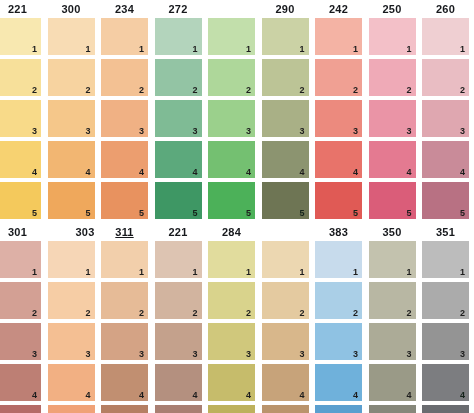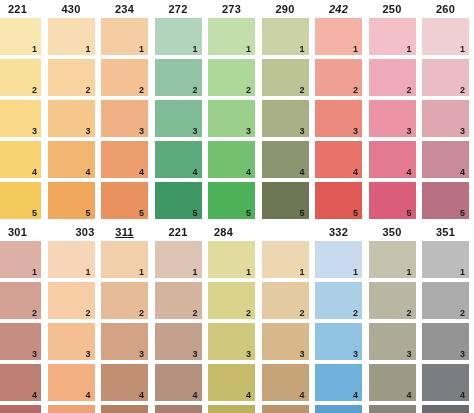--- a/index.html
+++ b/index.html
@@ -70,26 +70,25 @@
     color: #14231a;
   }
 </style>
 </head>
 <body>
 
 <div id="chart">
     <div class="section" style="position: absolute; left: 0px; top: 0px; height: 223px;">
       <div class="header-row">
         <div class="header-cell" style="left: -6px; width: 47px;">221</div>
-        <div class="header-cell" style="left: 47.5px; width: 47px;">430</div>
+        <div class="header-cell" style="left: 47.5px; width: 47px;">300</div>
         <div class="header-cell" style="left: 101px; width: 47px;">234</div>
         <div class="header-cell" style="left: 154.5px; width: 47px;">272</div>
-        <div class="header-cell" style="left: 208px; width: 47px;">273</div>
         <div class="header-cell" style="left: 261.5px; width: 47px;">290</div>
-        <div class="header-cell" style="left: 315px; width: 47px; font-style: italic;">242</div>
+        <div class="header-cell" style="left: 315px; width: 47px;">242</div>
         <div class="header-cell" style="left: 368.5px; width: 47px; text-align: center;">250</div>
         <div class="header-cell" style="left: 422px; width: 47px;">260</div>
       </div>
       <div class="swatch-row" style="position: absolute; left: 0px; top: 18px; width: 474px; height: 41px;">
         <div class="swatch" style="left: -6px; width: 47px; height: 37px; background: rgb(248, 232, 176);">
           <span class="num">1</span>
         </div>
         <div class="swatch" style="left: 47.5px; width: 47px; height: 37px; background: rgb(248, 220, 180);">
           <span class="num">1</span>
         </div>
@@ -231,22 +230,22 @@
           <span class="num">5</span>
         </div>
       </div>
     </div>
     <div class="section" style="position: absolute; left: 0px; top: 223px; height: 223px;">
       <div class="header-row">
         <div class="header-cell" style="left: -6px; width: 47px;">301</div>
         <div class="header-cell" style="left: 47.5px; width: 47px; text-align: right;">303</div>
         <div class="header-cell" style="left: 101px; width: 47px; text-decoration: underline;">311</div>
         <div class="header-cell" style="left: 154.5px; width: 47px;">221</div>
-        <div class="header-cell" style="left: 200px; width: 47px;">284</div>
-        <div class="header-cell" style="left: 315px; width: 47px;">332</div>
+        <div class="header-cell" style="left: 208px; width: 47px;">284</div>
+        <div class="header-cell" style="left: 315px; width: 47px;">383</div>
         <div class="header-cell" style="left: 368.5px; width: 47px;">350</div>
         <div class="header-cell" style="left: 422px; width: 47px;">351</div>
       </div>
       <div class="swatch-row" style="position: absolute; left: 0px; top: 18px; width: 474px; height: 41px;">
         <div class="swatch" style="left: -6px; width: 47px; height: 37px; background: rgb(221, 176, 166);">
           <span class="num">1</span>
         </div>
         <div class="swatch" style="left: 47.5px; width: 47px; height: 37px; background: rgb(246, 214, 182);">
           <span class="num">1</span>
         </div>

